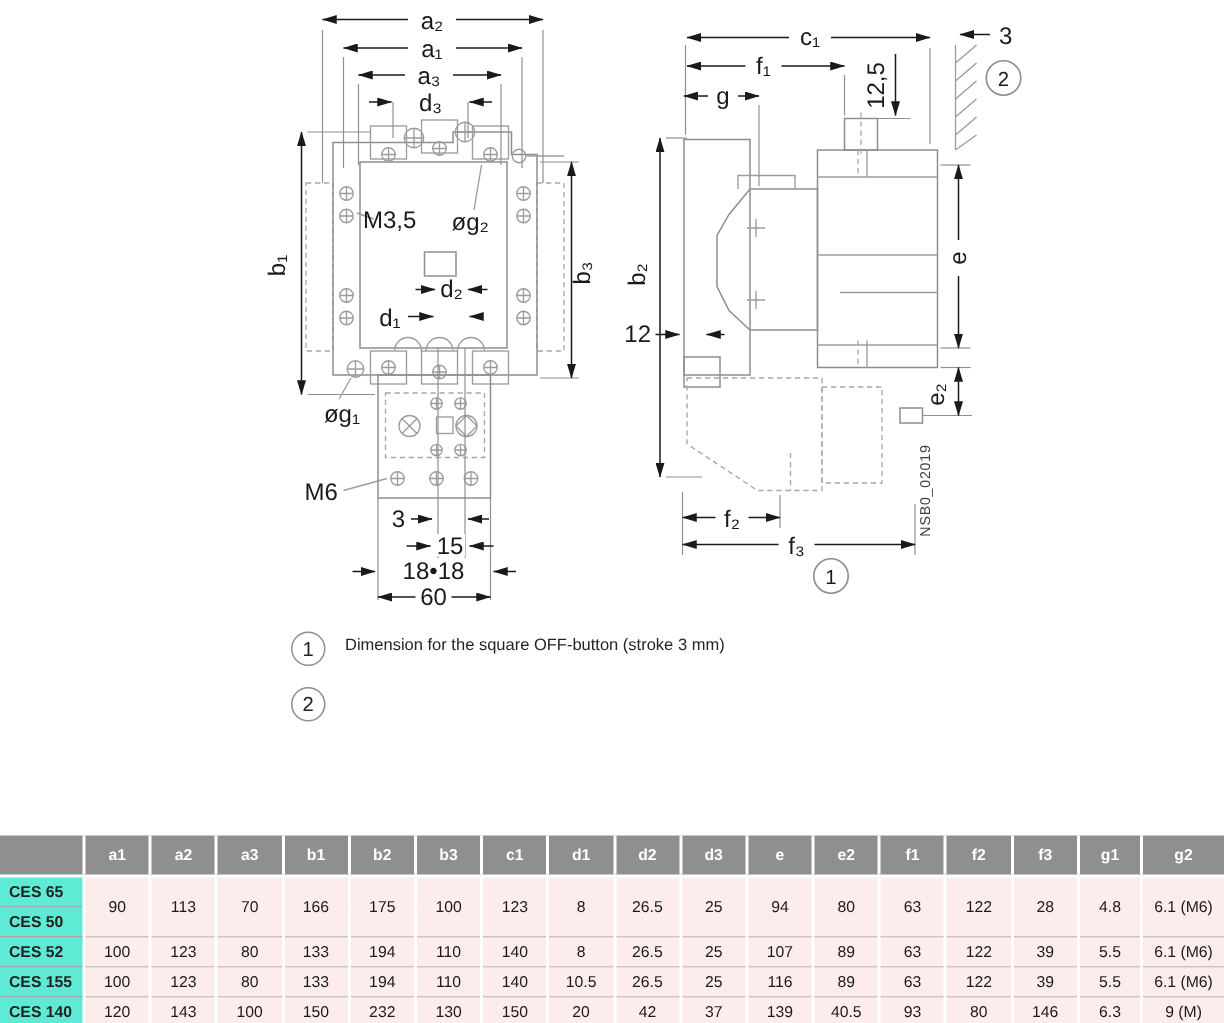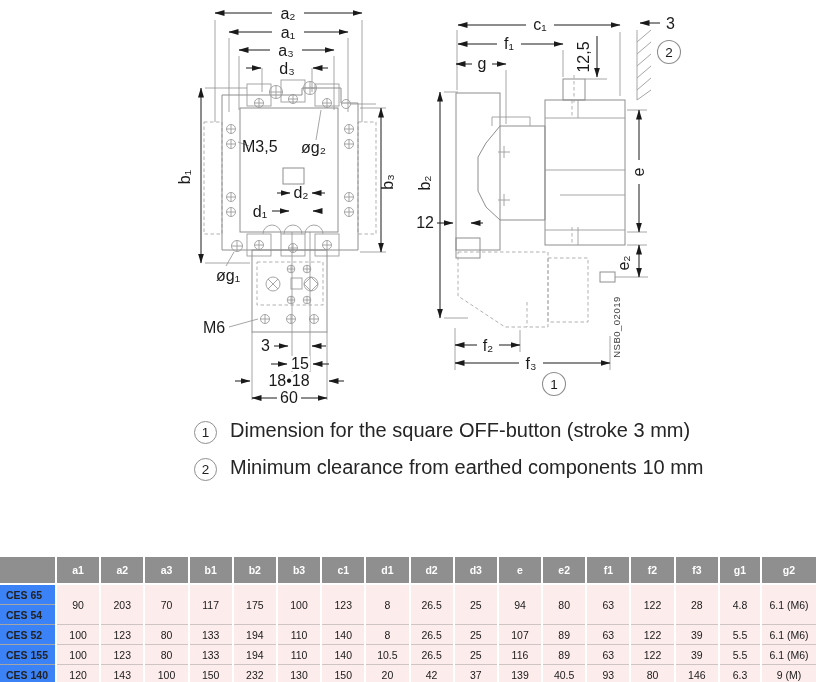--- a/index.html
+++ b/index.html
@@ -21,35 +21,35 @@
   .wbx { fill:#fff; stroke:none; }
   .ccl { fill:none; stroke:#8e8e8e; stroke-width:1.1; }
   
   .notes { position:absolute; left:194px; top:420px; }
   .note { display:flex; align-items:flex-start; margin-bottom:13px; }
   .note-circle {
     width:21px; height:21px; border:1.3px solid #8f8f8f; border-radius:50%;
     display:flex; align-items:center; justify-content:center;
     font-size:13.5px; color:#222; flex:none; margin-right:13px; margin-top:1px;
   }
-  .note-lines { font-size:20px; color:#252525; line-height:21px; }
+  .note-lines { font-size:11px; color:#252525; line-height:21px; }
   
   .dim-table {
     position:absolute; left:0; top:557px; width:816px;
     border-collapse:collapse; table-layout:fixed;
     border-bottom:4px solid #8f8f8f;
   }
   .dim-table th {
     background:#8f8f8f; color:#fff; font-size:10.5px; font-weight:bold;
     height:26px; border-left:2px solid #fff; border-bottom:2px solid #fff; padding:0;
   }
   .dim-table th.corner { border-left:none; }
   .dim-table td { padding:0; height:19px; }
   .dim-table td.rl {
-    background:#3b82f6; font-size:10.5px; font-weight:bold; color:#222;
+    background:#5eead4; font-size:10.5px; font-weight:bold; color:#222;
     text-align:left; padding-left:6px; border-top:1px solid #a6a6a6;
   }
   .dim-table td.v {
     background:#fcecec; text-align:center; font-size:10.5px; color:#1a1a1a;
     border-left:2px solid #fff; border-top:1px solid #cfc4c4;
   }
 </style>
 </head>
 <body>
 
@@ -317,21 +317,20 @@
 <div class="notes">
   <div class="note">
     <div class="note-circle">1</div>
     <div class="note-lines">
       <div>Dimension for the square OFF-button (stroke 3 mm)</div>
     </div>
   </div>
   <div class="note">
     <div class="note-circle">2</div>
     <div class="note-lines">
-      <div>Minimum clearance from earthed components 10 mm</div>
     </div>
   </div>
 </div>
 
 <table class="dim-table">
   <colgroup>
     <col style="width:56px">
     <col>
       <col>
       <col>
@@ -369,39 +368,39 @@
       <th>f2</th>
       <th>f3</th>
       <th>g1</th>
       <th>g2</th>
     </tr>
   </thead>
   <tbody>
     <tr>
       <td class="rl">CES 65</td>
       <td class="v" rowspan="2">90</td>
-      <td class="v" rowspan="2">203</td>
+      <td class="v" rowspan="2">113</td>
       <td class="v" rowspan="2">70</td>
-      <td class="v" rowspan="2">117</td>
+      <td class="v" rowspan="2">166</td>
       <td class="v" rowspan="2">175</td>
       <td class="v" rowspan="2">100</td>
       <td class="v" rowspan="2">123</td>
       <td class="v" rowspan="2">8</td>
       <td class="v" rowspan="2">26.5</td>
       <td class="v" rowspan="2">25</td>
       <td class="v" rowspan="2">94</td>
       <td class="v" rowspan="2">80</td>
       <td class="v" rowspan="2">63</td>
       <td class="v" rowspan="2">122</td>
       <td class="v" rowspan="2">28</td>
       <td class="v" rowspan="2">4.8</td>
       <td class="v" rowspan="2">6.1 (M6)</td>
     </tr>
     <tr>
-      <td class="rl">CES 54</td>
+      <td class="rl">CES 50</td>
     </tr>
     <tr>
       <td class="rl">CES 52</td>
       <td class="v">100</td>
       <td class="v">123</td>
       <td class="v">80</td>
       <td class="v">133</td>
       <td class="v">194</td>
       <td class="v">110</td>
       <td class="v">140</td>

